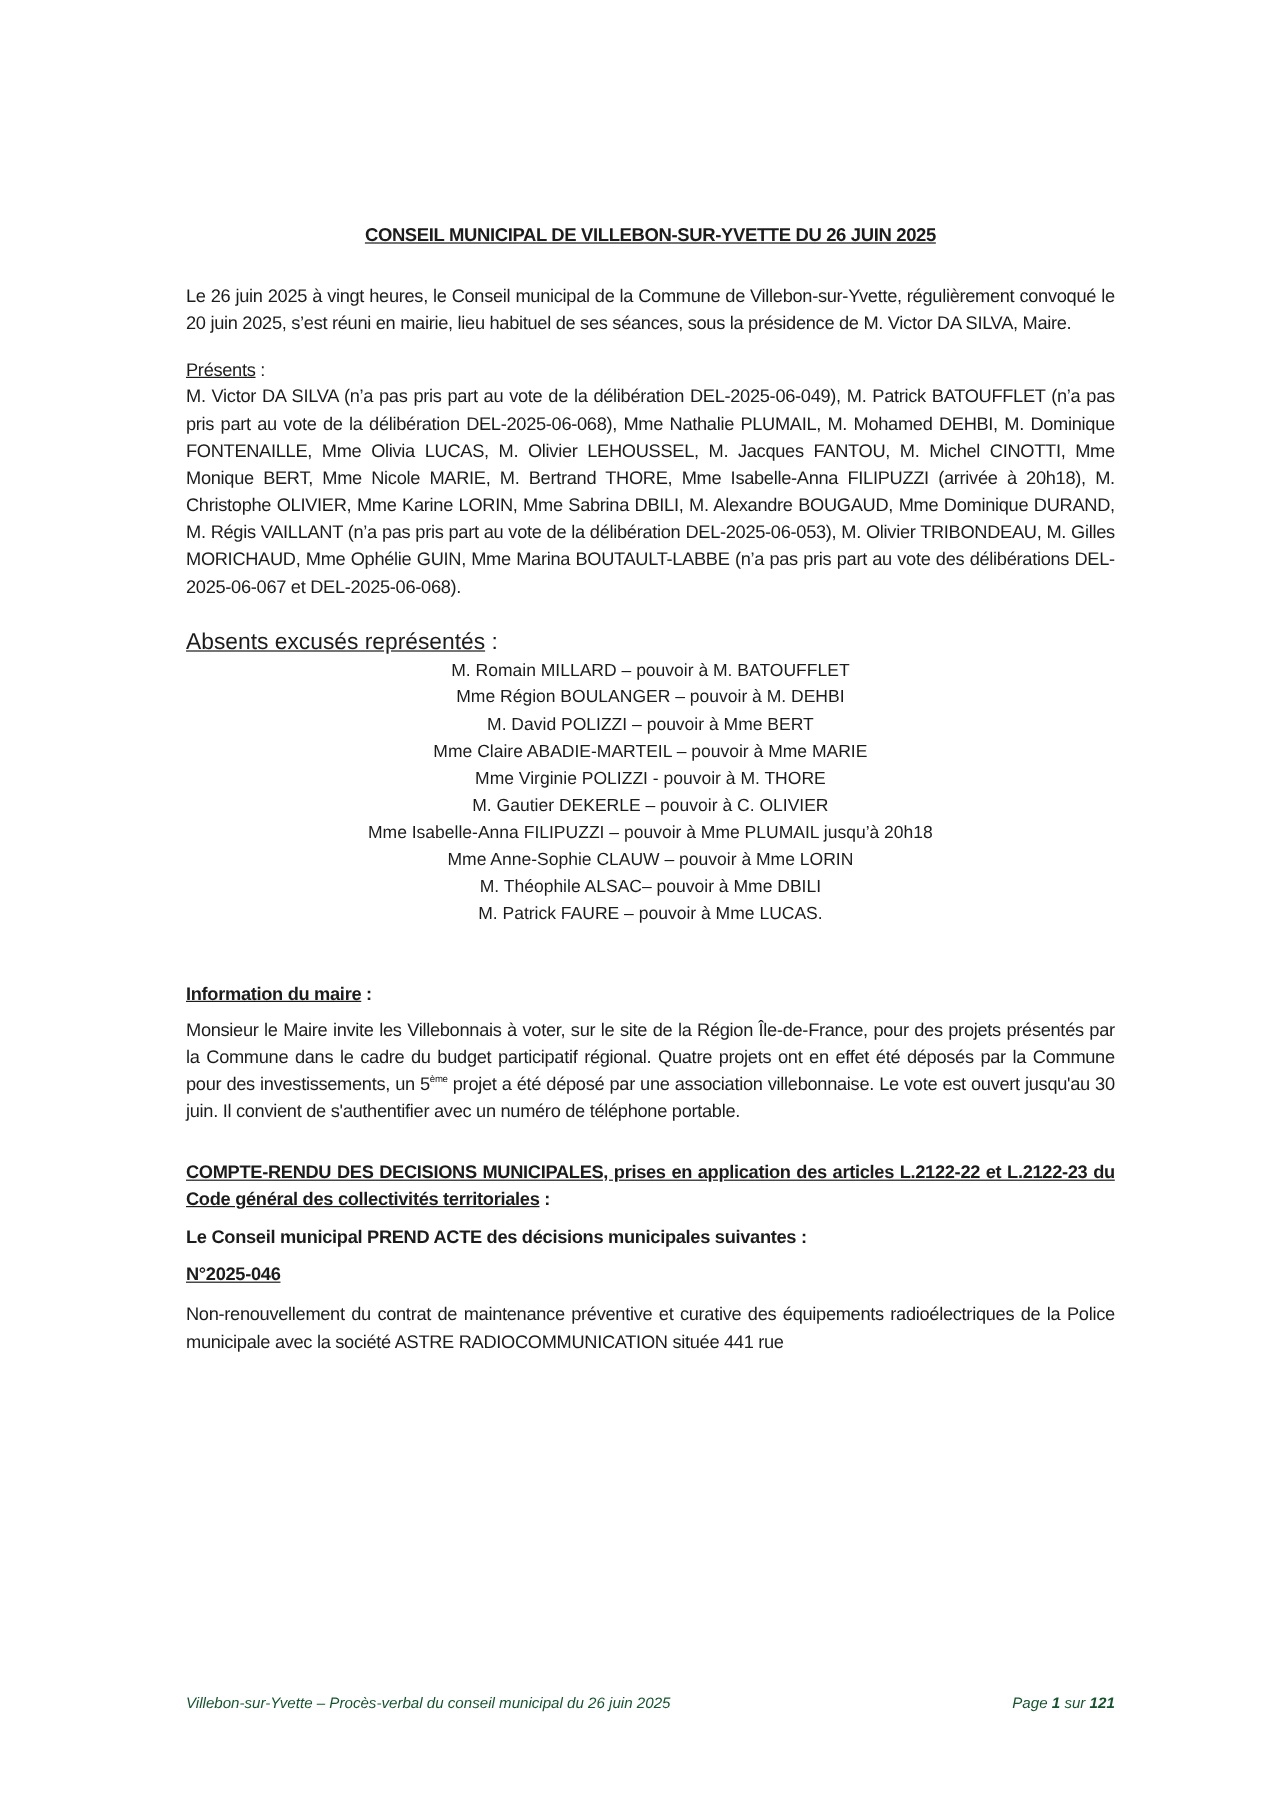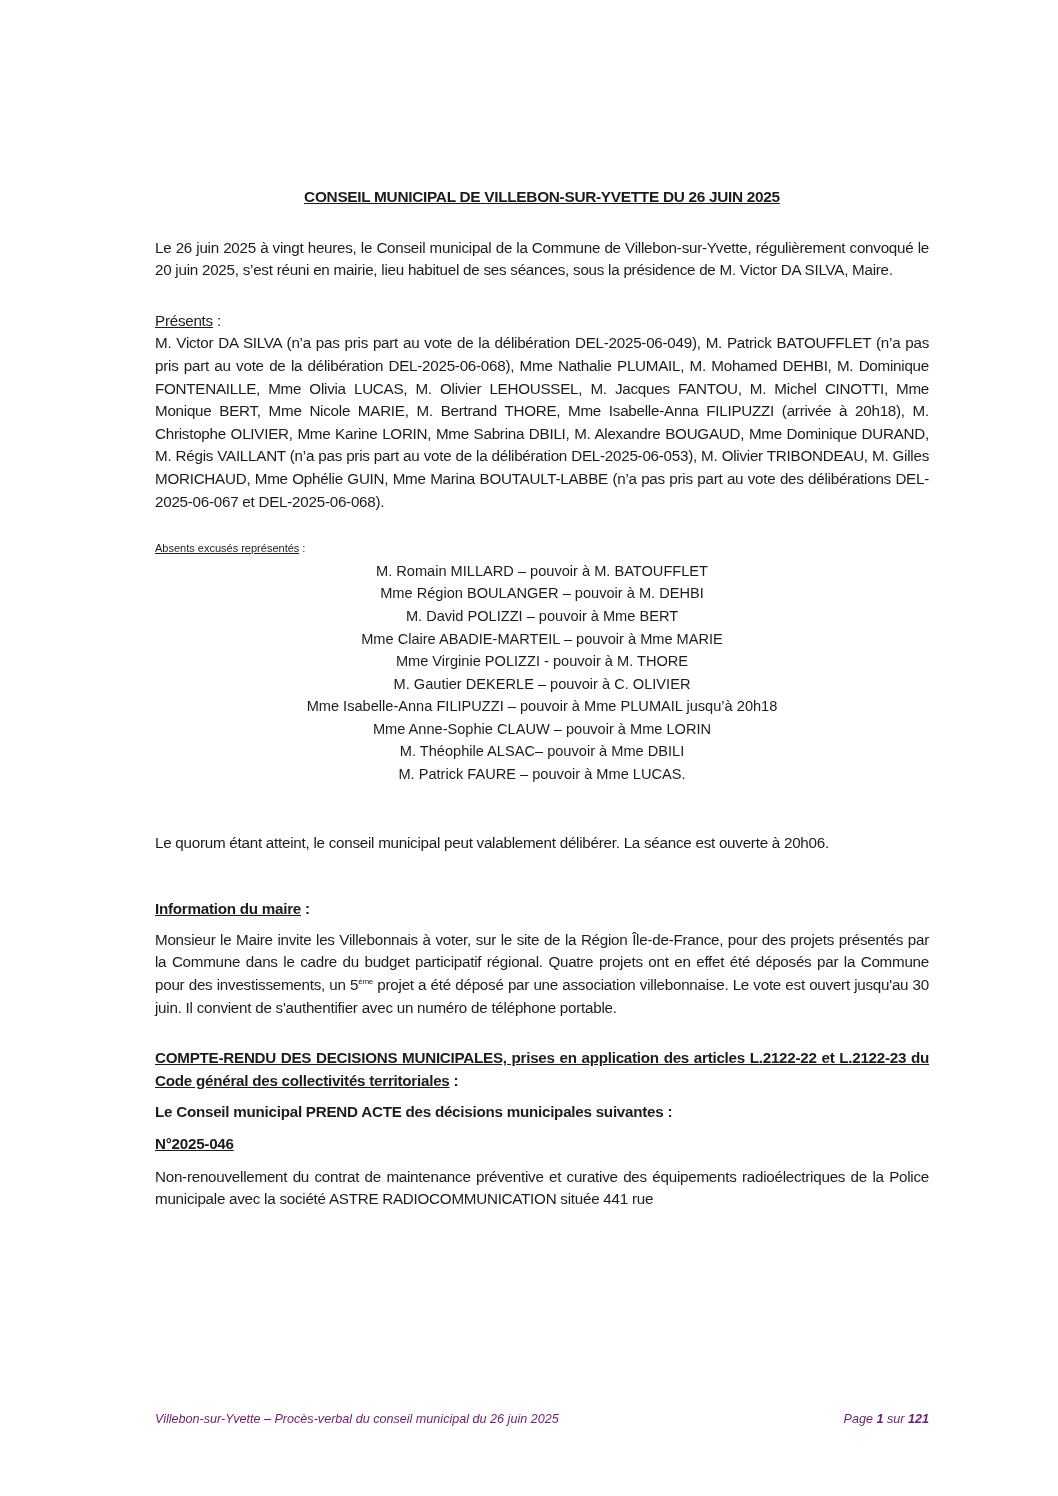--- a/index.html
+++ b/index.html
@@ -6,58 +6,57 @@
   body { width: 1058px; height: 1496px; position: relative; overflow: hidden;
          font-family: "Liberation Sans Narrow", "Liberation Sans", sans-serif; color: #1c1c1c; }
   .page { position: absolute; left: 0; top: 0; width: 1058px; height: 1260px; }
   .content { position: absolute; left: 155px; top: 186px; width: 774px; font-size: 15.2px; line-height: 22.6px; letter-spacing: -0.25px; }
   .title { text-align: center; font-weight: bold; text-decoration: underline; font-size: 15.4px; margin: 0 0 28px 0; letter-spacing: -0.3px; }
   .just { text-align: justify; margin: 0; }
   .label-u { text-decoration: underline; }
   .block { margin-top: 22px; }
   .list { margin: 0; padding: 0; list-style: none; font-family: "Liberation Sans", sans-serif; font-size: 14.6px; line-height: 22.6px; letter-spacing: 0; }
   .list li { margin: 0; text-align: center; }
-  .absent-head { font-family: "Liberation Sans", sans-serif; font-size: 11px; letter-spacing: 0; }
+  .absent-head { font-family: "Liberation Sans", sans-serif; font-size: 19px; letter-spacing: 0; }
   .bold { font-weight: bold; }
   .sect-head { font-weight: bold; text-decoration: underline; }
-  .footer { position: absolute; left: 155px; top: 1412px; width: 774px; font-style: italic; font-size: 12.6px; display: flex; justify-content: space-between; color: #701a75; }
+  .footer { position: absolute; left: 155px; top: 1412px; width: 774px; font-style: italic; font-size: 12.6px; display: flex; justify-content: space-between; color: #14532d; }
   sup { font-size: 8px; line-height: 0; }
 </style>
 </head>
 <body>
 
 <div class="page">
   <div class="content">
 
     <p class="title">CONSEIL MUNICIPAL DE VILLEBON-SUR-YVETTE DU 26 JUIN 2025</p>
 
     <p class="just">Le 26 juin 2025 à vingt heures, le Conseil municipal de la Commune de Villebon-sur-Yvette, régulièrement convoqué le 20 juin 2025, s’est réuni en mairie, lieu habituel de ses séances, sous la présidence de M. Victor DA SILVA, Maire.</p>
 
-    <div class="block" style="margin-top:28px">
+    <div class="block" style="margin-top:16px">
       <div><span class="label-u">Présents</span><span> :</span></div>
       <p class="just">M. Victor DA SILVA (n’a pas pris part au vote de la délibération DEL-2025-06-049), M. Patrick BATOUFFLET (n’a pas pris part au vote de la délibération DEL-2025-06-068), Mme Nathalie PLUMAIL, M. Mohamed DEHBI, M. Dominique FONTENAILLE, Mme Olivia LUCAS, M. Olivier LEHOUSSEL, M. Jacques FANTOU, M. Michel CINOTTI, Mme Monique BERT, Mme Nicole MARIE, M. Bertrand THORE, Mme Isabelle-Anna FILIPUZZI (arrivée à 20h18), M. Christophe OLIVIER, Mme Karine LORIN, Mme Sabrina DBILI, M. Alexandre BOUGAUD, Mme Dominique DURAND, M. Régis VAILLANT (n’a pas pris part au vote de la délibération DEL-2025-06-053), M. Olivier TRIBONDEAU, M. Gilles MORICHAUD, Mme Ophélie GUIN, Mme Marina BOUTAULT-LABBE (n’a pas pris part au vote des délibérations DEL-2025-06-067 et DEL-2025-06-068).</p>
     </div>
 
     <div class="block" style="margin-top:24px">
       <div class="absent-head"><span class="label-u">Absents excusés représentés</span><span> :</span></div>
       <ul class="list">
         <li>M. Romain MILLARD – pouvoir à M. BATOUFFLET</li>
         <li>Mme Région BOULANGER – pouvoir à M. DEHBI</li>
         <li>M. David POLIZZI – pouvoir à Mme BERT</li>
         <li>Mme Claire ABADIE-MARTEIL – pouvoir à Mme MARIE</li>
         <li>Mme Virginie POLIZZI - pouvoir à M. THORE</li>
         <li>M. Gautier DEKERLE – pouvoir à C. OLIVIER</li>
         <li>Mme Isabelle-Anna FILIPUZZI – pouvoir à Mme PLUMAIL jusqu’à 20h18</li>
         <li>Mme Anne-Sophie CLAUW – pouvoir à Mme LORIN</li>
         <li>M. Théophile ALSAC– pouvoir à Mme DBILI</li>
         <li>M. Patrick FAURE – pouvoir à Mme LUCAS.</li>
       </ul>
     </div>
 
-    <p class="just" style="margin-top:46px">Le quorum étant atteint, le conseil municipal peut valablement délibérer. La séance est ouverte à 20h06.</p>
 
 
     <div style="margin-top:44px">
       <div><span class="sect-head">Information du maire</span><span class="bold"> :</span></div>
       <p class="just" style="margin-top:8px"><span>Monsieur le Maire invite les Villebonnais à voter, sur le site de la Région Île-de-France, pour des projets présentés par la Commune dans le cadre du budget participatif régional. Quatre projets ont en effet été déposés par la Commune pour des investissements, un 5</span><sup>ème</sup><span> projet a été déposé par une association villebonnaise. Le vote est ouvert jusqu'au 30 juin. Il convient de s'authentifier avec un numéro de téléphone portable.</span></p>
     </div>
 
     <div style="margin-top:28px">
       <p class="just" style="margin:0"><span class="sect-head">COMPTE-RENDU DES DECISIONS MUNICIPALES, prises en application des articles L.2122-22 et L.2122-23 du Code général des collectivités territoriales</span><span class="bold"> :</span></p>
       <p class="bold" style="margin:9px 0 0 0">Le Conseil municipal PREND ACTE des décisions municipales suivantes :</p>

